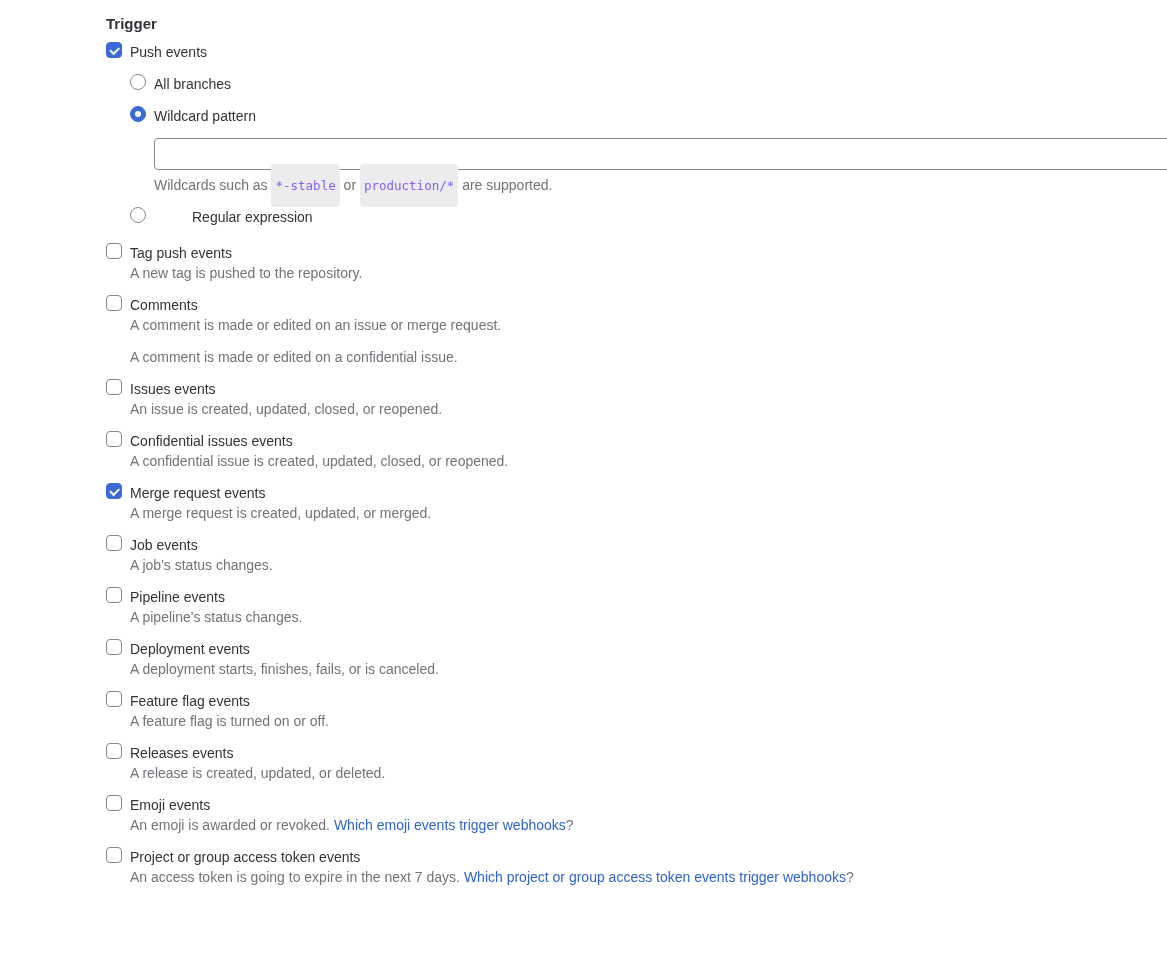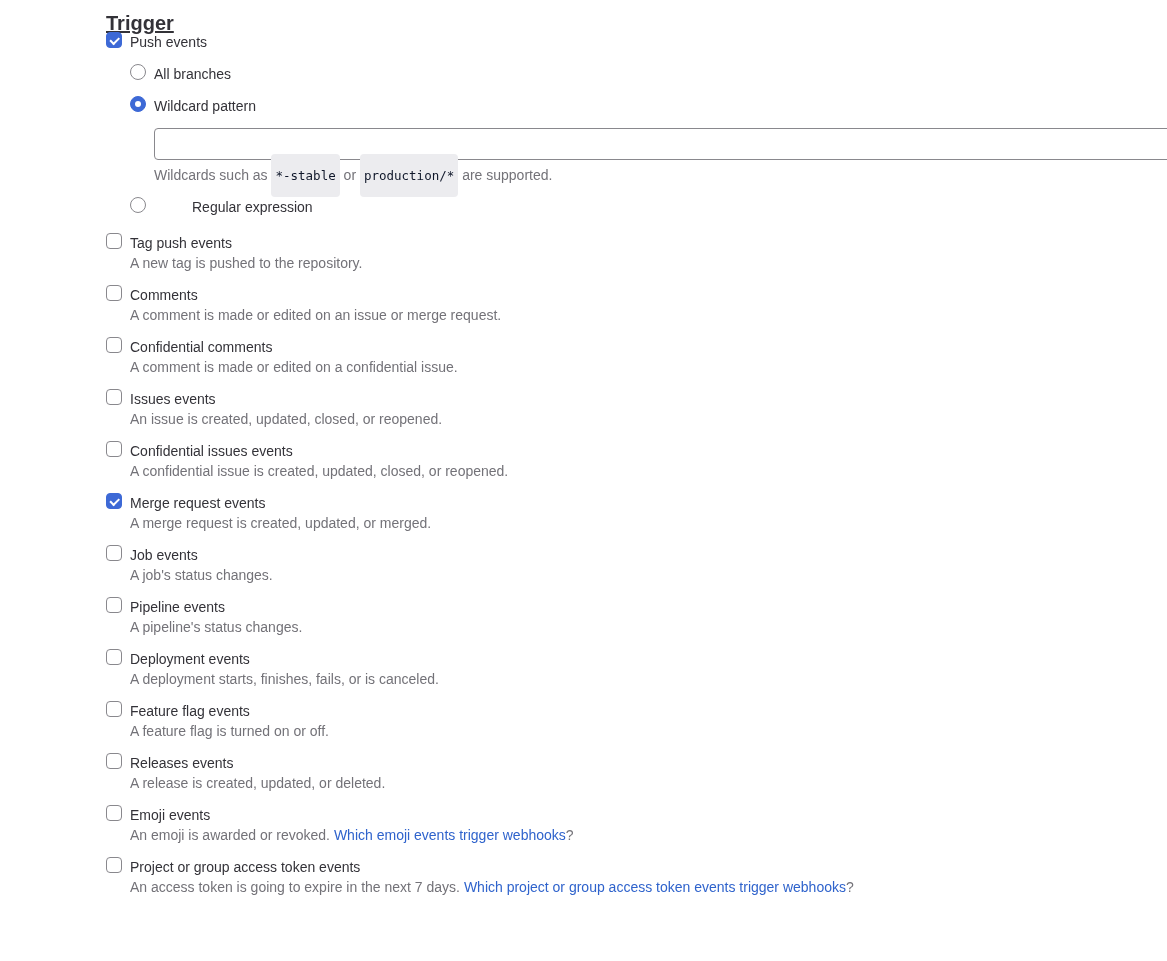--- a/index.html
+++ b/index.html
@@ -8,24 +8,24 @@
     background: #ffffff;
     overflow: hidden;
     font-family: "Liberation Sans", "DejaVu Sans", sans-serif;
     font-size: 14px;
     color: #333238;
   }
   .form-container { padding: 15px 0 0 106px; }
 
   .form-heading {
     font-weight: 700;
-    font-size: 20px;
+    font-size: 15px;
     color: #333238;
     line-height: 17px;
-    text-decoration: underline;
+    margin-bottom: 10px;
   }
 
   
   .checkbox {
     width: 16px; height: 16px;
     flex: 0 0 16px;
     border: 1px solid #89888d;
     border-radius: 4px;
     background: #fff;
     position: relative;
@@ -89,21 +89,21 @@
   }
   .help-text {
     margin: 6px 0 12px 24px;
     color: #737278;
     line-height: 18px;
   }
   code.code-chip {
     font-family: "DejaVu Sans Mono", "Liberation Mono", monospace;
     font-size: 12.5px;
     background: #ececef;
-    color: #0f172a;
+    color: #8b5cf6;
     padding: 14px 4px;
     border-radius: 4px;
   }
 
   .event-row { margin-bottom: 12px; }
   .push-group { margin-bottom: 16px; }
   .event-desc {
     margin-left: 24px;
     color: #737278;
     line-height: 20px;
@@ -161,24 +161,20 @@
 
   <div class="event-row">
     <div class="control-row">
       <span class="checkbox"></span>
       <span class="control-label">Comments</span>
     </div>
     <div class="event-desc">A comment is made or edited on an issue or merge request.</div>
   </div>
 
   <div class="event-row">
-    <div class="control-row">
-      <span class="checkbox"></span>
-      <span class="control-label">Confidential comments</span>
-    </div>
     <div class="event-desc">A comment is made or edited on a confidential issue.</div>
   </div>
 
   <div class="event-row">
     <div class="control-row">
       <span class="checkbox"></span>
       <span class="control-label">Issues events</span>
     </div>
     <div class="event-desc">An issue is created, updated, closed, or reopened.</div>
   </div>

